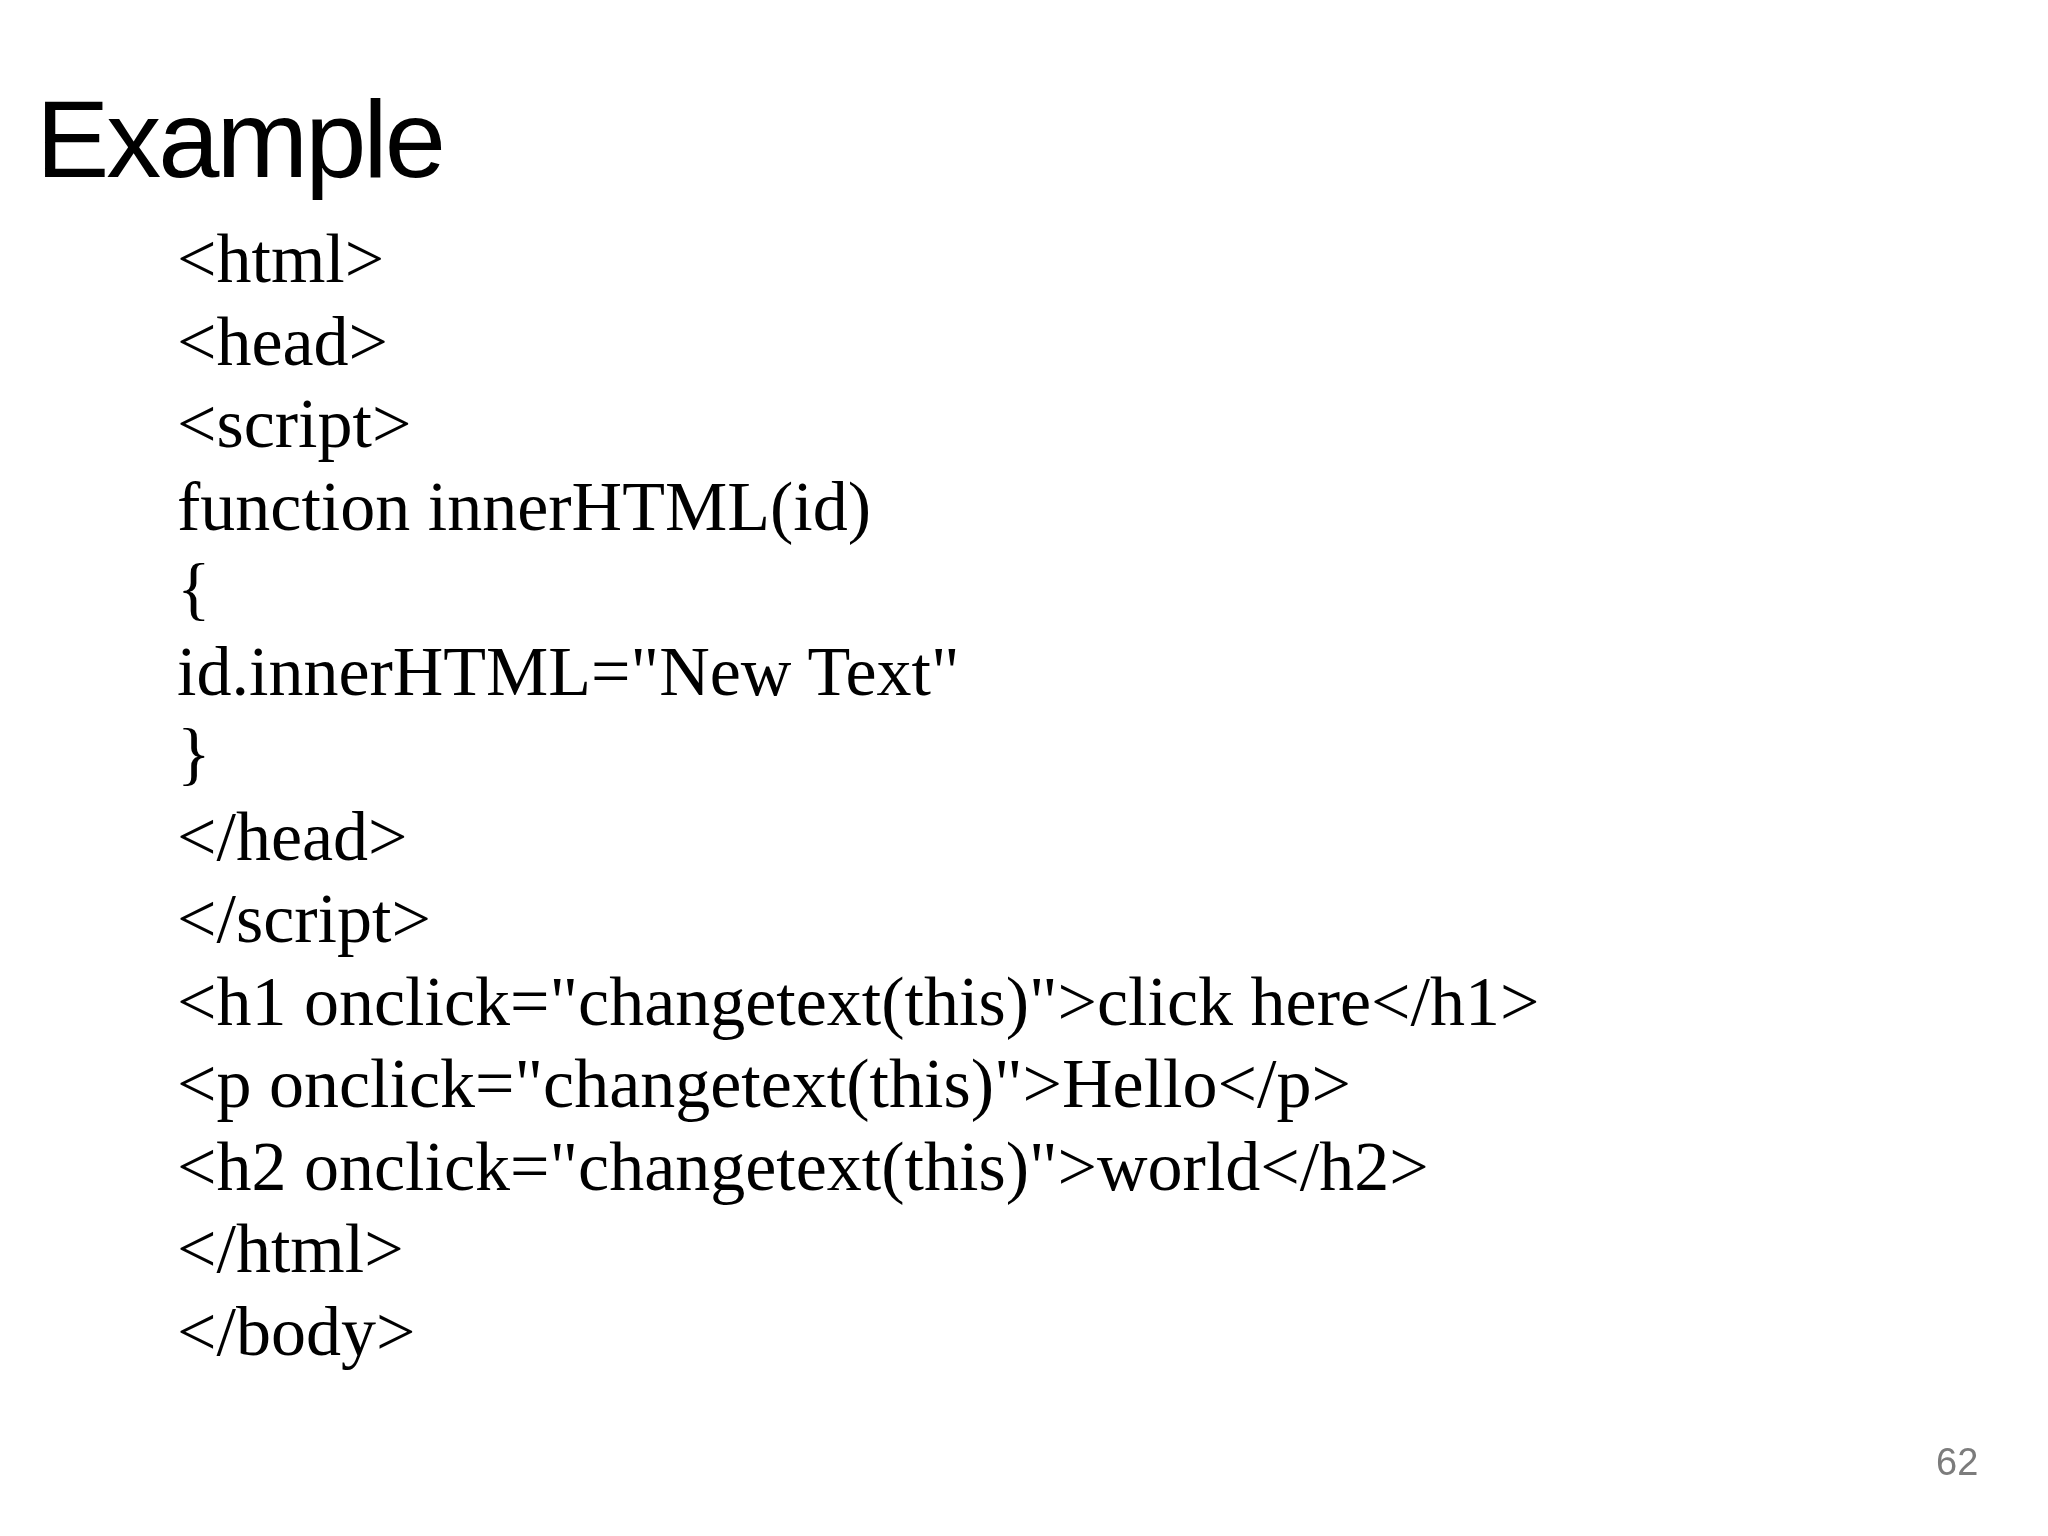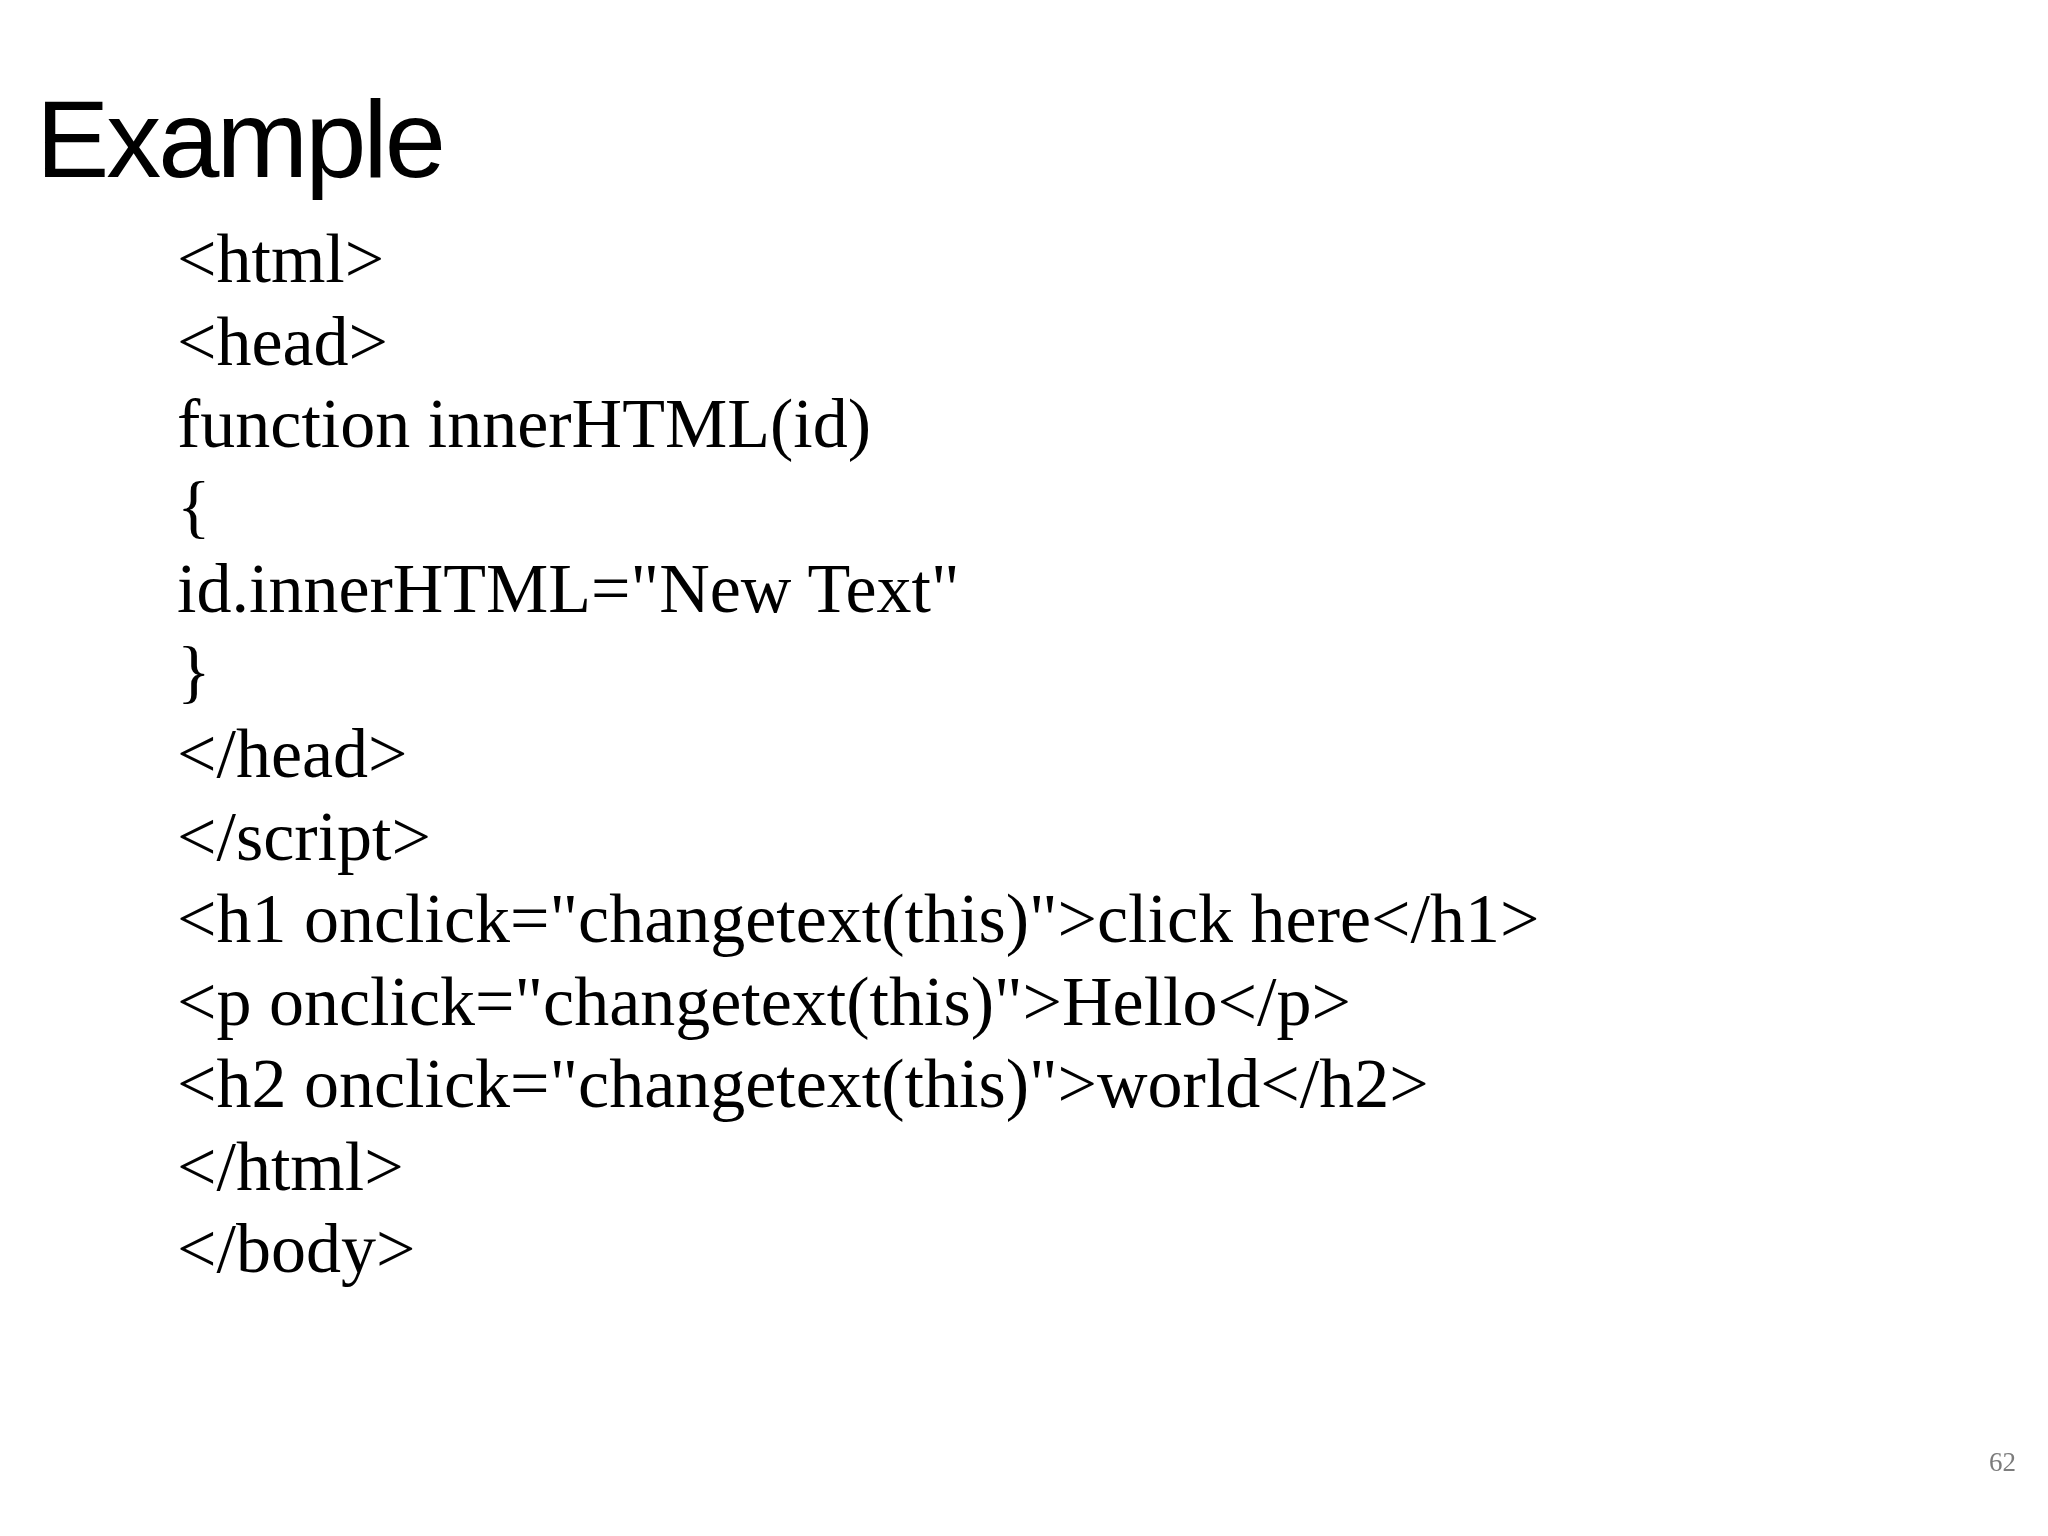--- a/index.html
+++ b/index.html
@@ -46,38 +46,39 @@
     color: #000000;
   }
 
   .code-line {
     white-space: pre;
     margin-left: 16px;
   }
 
   .page-number {
     position: absolute;
-    left: 1989px;
+    left: 1936px;
     top: 1442px;
-    font-family: Liberation Serif, serif;
-    font-size: 27px;
+    font-family: Liberation Sans, sans-serif;
+    font-size: 38px;
     line-height: 40px;
     color: #7c7c7c;
   }
 </style>
 </head>
 <body>
 
 <div class="slide">
 
   <h1 class="slide-title">Example</h1>
 
   <div class="code-block">
     <div class="code-line">&lt;html&gt;</div>
     <div class="code-line">&lt;head&gt;</div>
+    <div class="code-line">&lt;script&gt;</div>
     <div class="code-line">function innerHTML(id)</div>
     <div class="code-line">{</div>
     <div class="code-line">id.innerHTML="New Text"</div>
     <div class="code-line">}</div>
     <div class="code-line">&lt;/head&gt;</div>
     <div class="code-line">&lt;/script&gt;</div>
     <div class="code-line">&lt;h1 onclick="changetext(this)"&gt;click here&lt;/h1&gt;</div>
     <div class="code-line">&lt;p onclick="changetext(this)"&gt;Hello&lt;/p&gt;</div>
     <div class="code-line">&lt;h2 onclick="changetext(this)"&gt;world&lt;/h2&gt;</div>
     <div class="code-line">&lt;/html&gt;</div>

